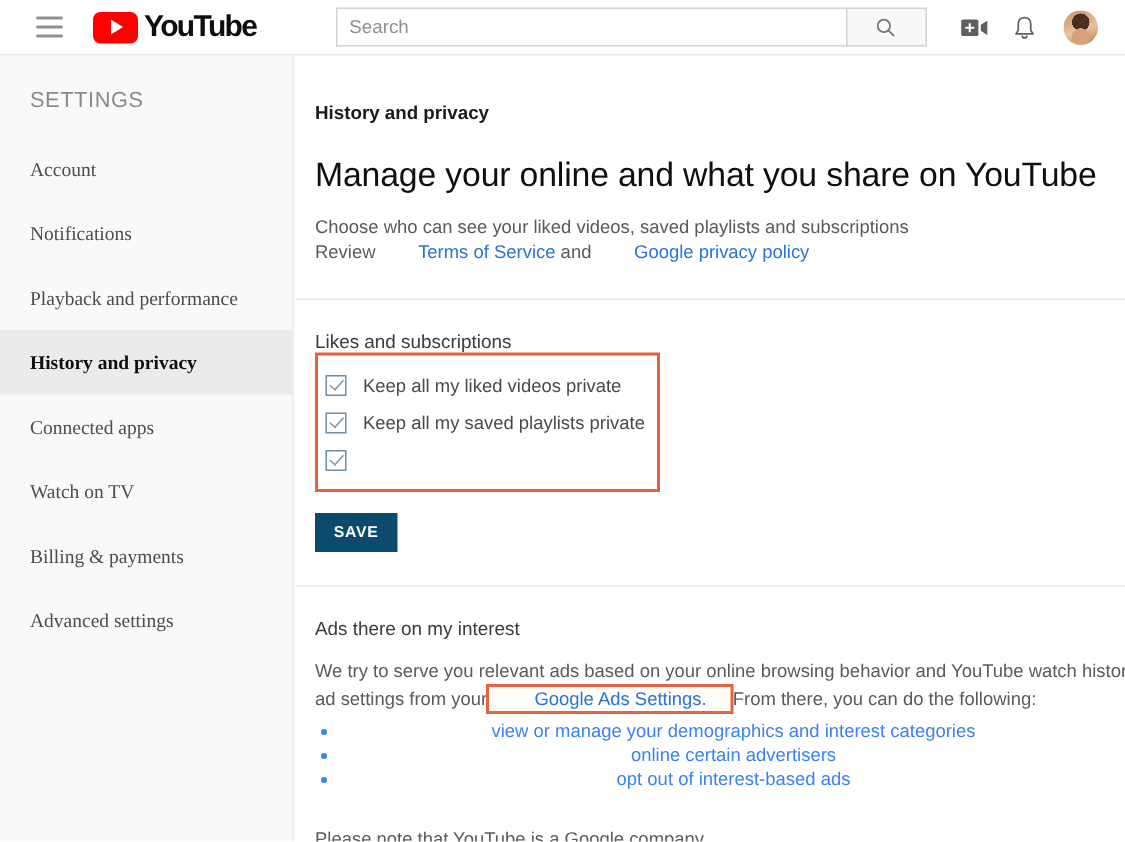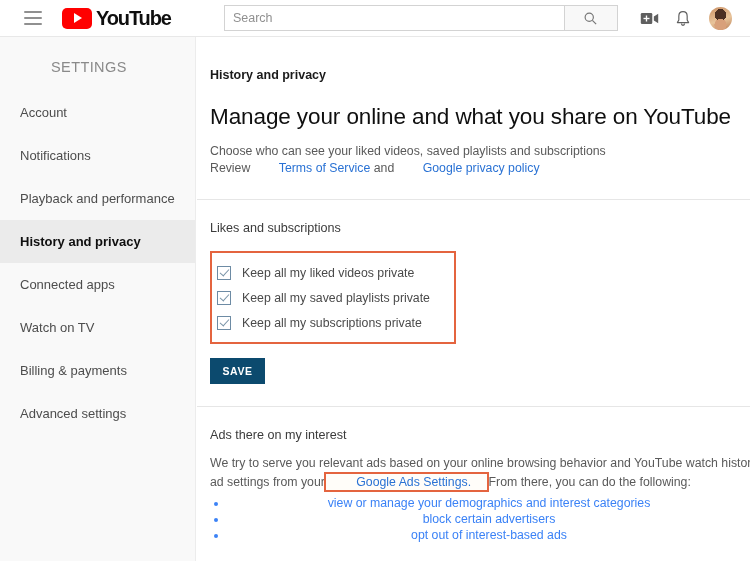--- a/index.html
+++ b/index.html
@@ -112,30 +112,30 @@
     width: 196px; height: 524px;
     background: #f9f9f9;
     border-right: 1px solid #ececec;
     z-index: 10;
   }
   #sidebar-title {
     font-size: 14.5px;
     color: #8a8a8a;
     letter-spacing: 0.4px;
     padding: 22px 0 0 20px;
-    margin-left: 31px;
   }
   #nav-list { margin-top: 16px; }
   .nav-item {
     height: 43px;
     display: flex; align-items: center;
     padding-left: 20px;
     font-size: 13px;
     color: #4d4d4d;
     cursor: pointer;
+    font-family: Liberation Serif, serif;
   }
   .nav-item.active {
     background: #ebebeb;
     color: #0f0f0f;
     font-weight: bold;
   }
 
   
   #main {
     position: absolute;
@@ -174,23 +174,23 @@
   .section-head {
     font-size: 12.6px;
     color: #3b3b3b;
     padding-top: 21px;
   }
 
   
   #checkbox-group {
     position: relative;
     display: inline-block;
-    margin-top: 16px;
+    margin-top: 0;
     margin-left: 13px;
-    padding: 7px 24px 7px 5px;
+    padding: 7px 8px 7px 5px;
     border: 2.5px solid #e4643f;
   }
   .cb-row {
     display: flex; align-items: center;
     height: 25px;
     cursor: pointer;
   }
   .cb-box {
     width: 14px; height: 14px;
     border: 1.5px solid #6d8ba4;
@@ -360,34 +360,33 @@
     <div class="cb-row">
       <span class="cb-box"></span>
       <span class="cb-label">Keep all my liked videos private</span>
     </div>
     <div class="cb-row">
       <span class="cb-box"></span>
       <span class="cb-label">Keep all my saved playlists private</span>
     </div>
     <div class="cb-row">
       <span class="cb-box"></span>
-      <span class="cb-label">Keep all my subscriptions private</span>
     </div>
   </div>
 
   <div id="save-button">SAVE</div>
 
   <div class="divider"></div>
 
   <div class="section-head pad">Ads there on my interest</div>
 
   <div id="ads-paragraph" class="pad">
     <span>We try to serve you relevant ads based on your online browsing behavior and YouTube watch history. You can manage your ad settings from your </span><span id="ads-link-wrap"><a class="link">Google Ads Settings.</a></span><span> From there, you can do the following:</span>
   </div>
 
   <ul id="ads-list">
     <li>view or manage your demographics and interest categories</li>
-    <li>block certain advertisers</li>
+    <li>online certain advertisers</li>
     <li>opt out of interest-based ads</li>
   </ul>
 
   <div id="footer-note" class="pad">Please note that YouTube is a Google company.</div>
 </div>
 
 </body></html>

